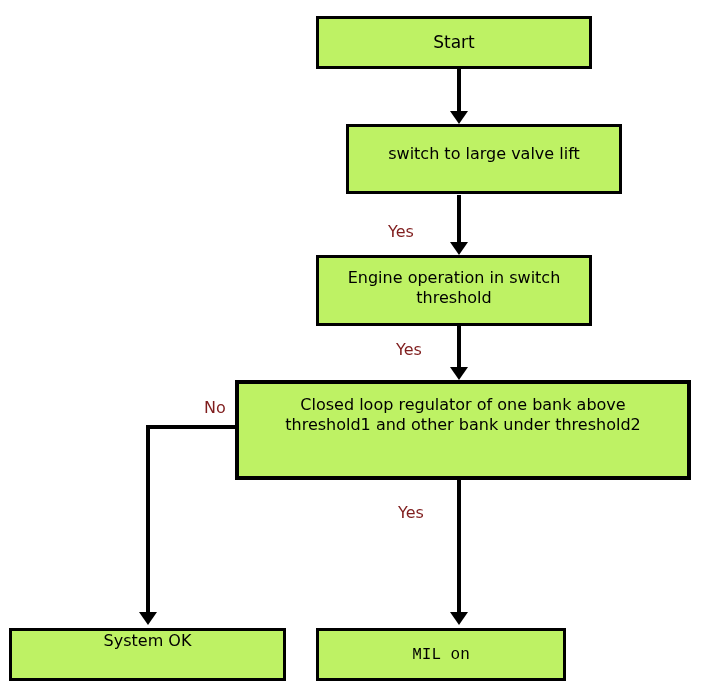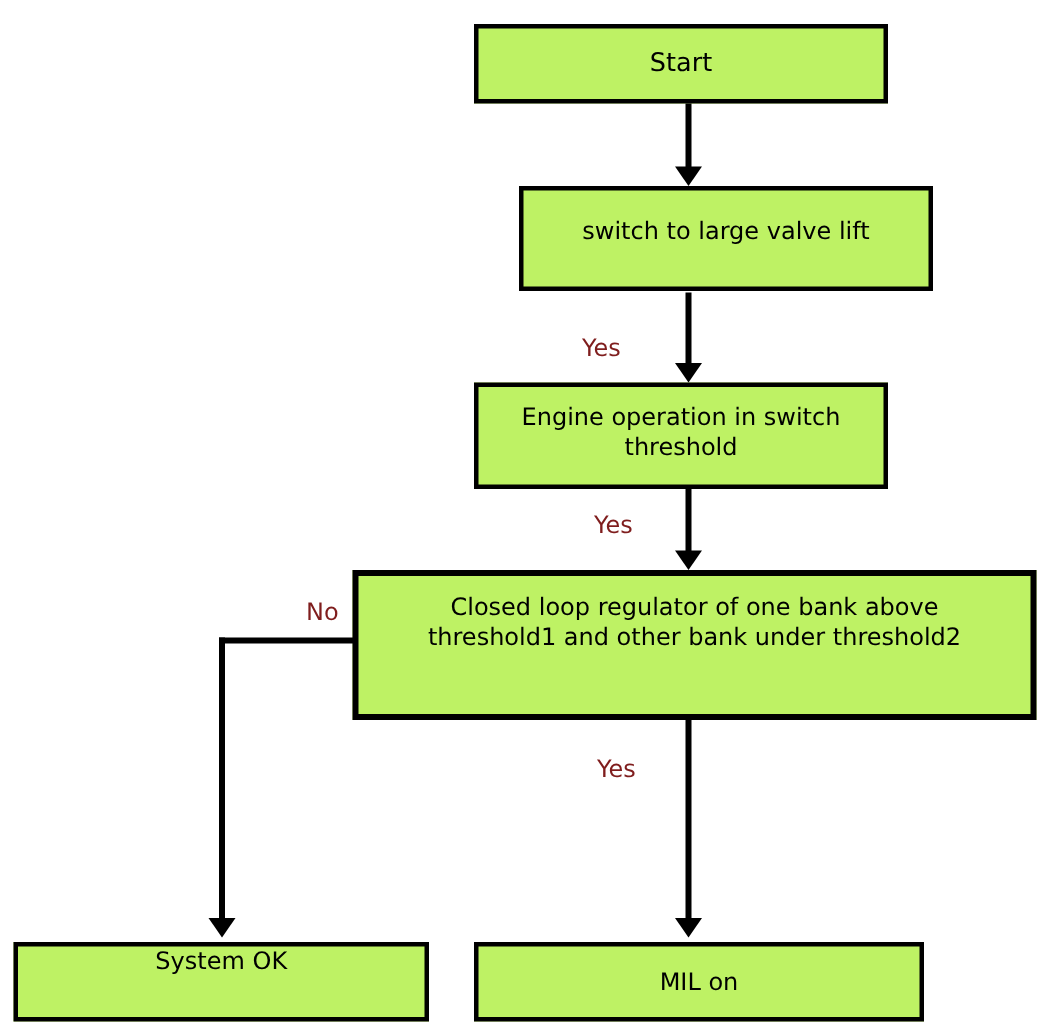--- a/index.html
+++ b/index.html
@@ -75,24 +75,25 @@
     left: 9px;
     top: 628px;
     width: 277px;
     height: 53px;
     align-items: flex-start;
     font-size: 16px;
   }
   #node-mil-on {
     left: 316px;
     top: 628px;
-    width: 300px;
+    width: 250px;
     height: 53px;
     align-items: center;
     font-size: 16px;
+    font-family: Liberation Mono, monospace;
   }
 
   
   .vline {
     position: absolute;
     width: 4px;
     background: #000000;
   }
   .hline {
     position: absolute;

